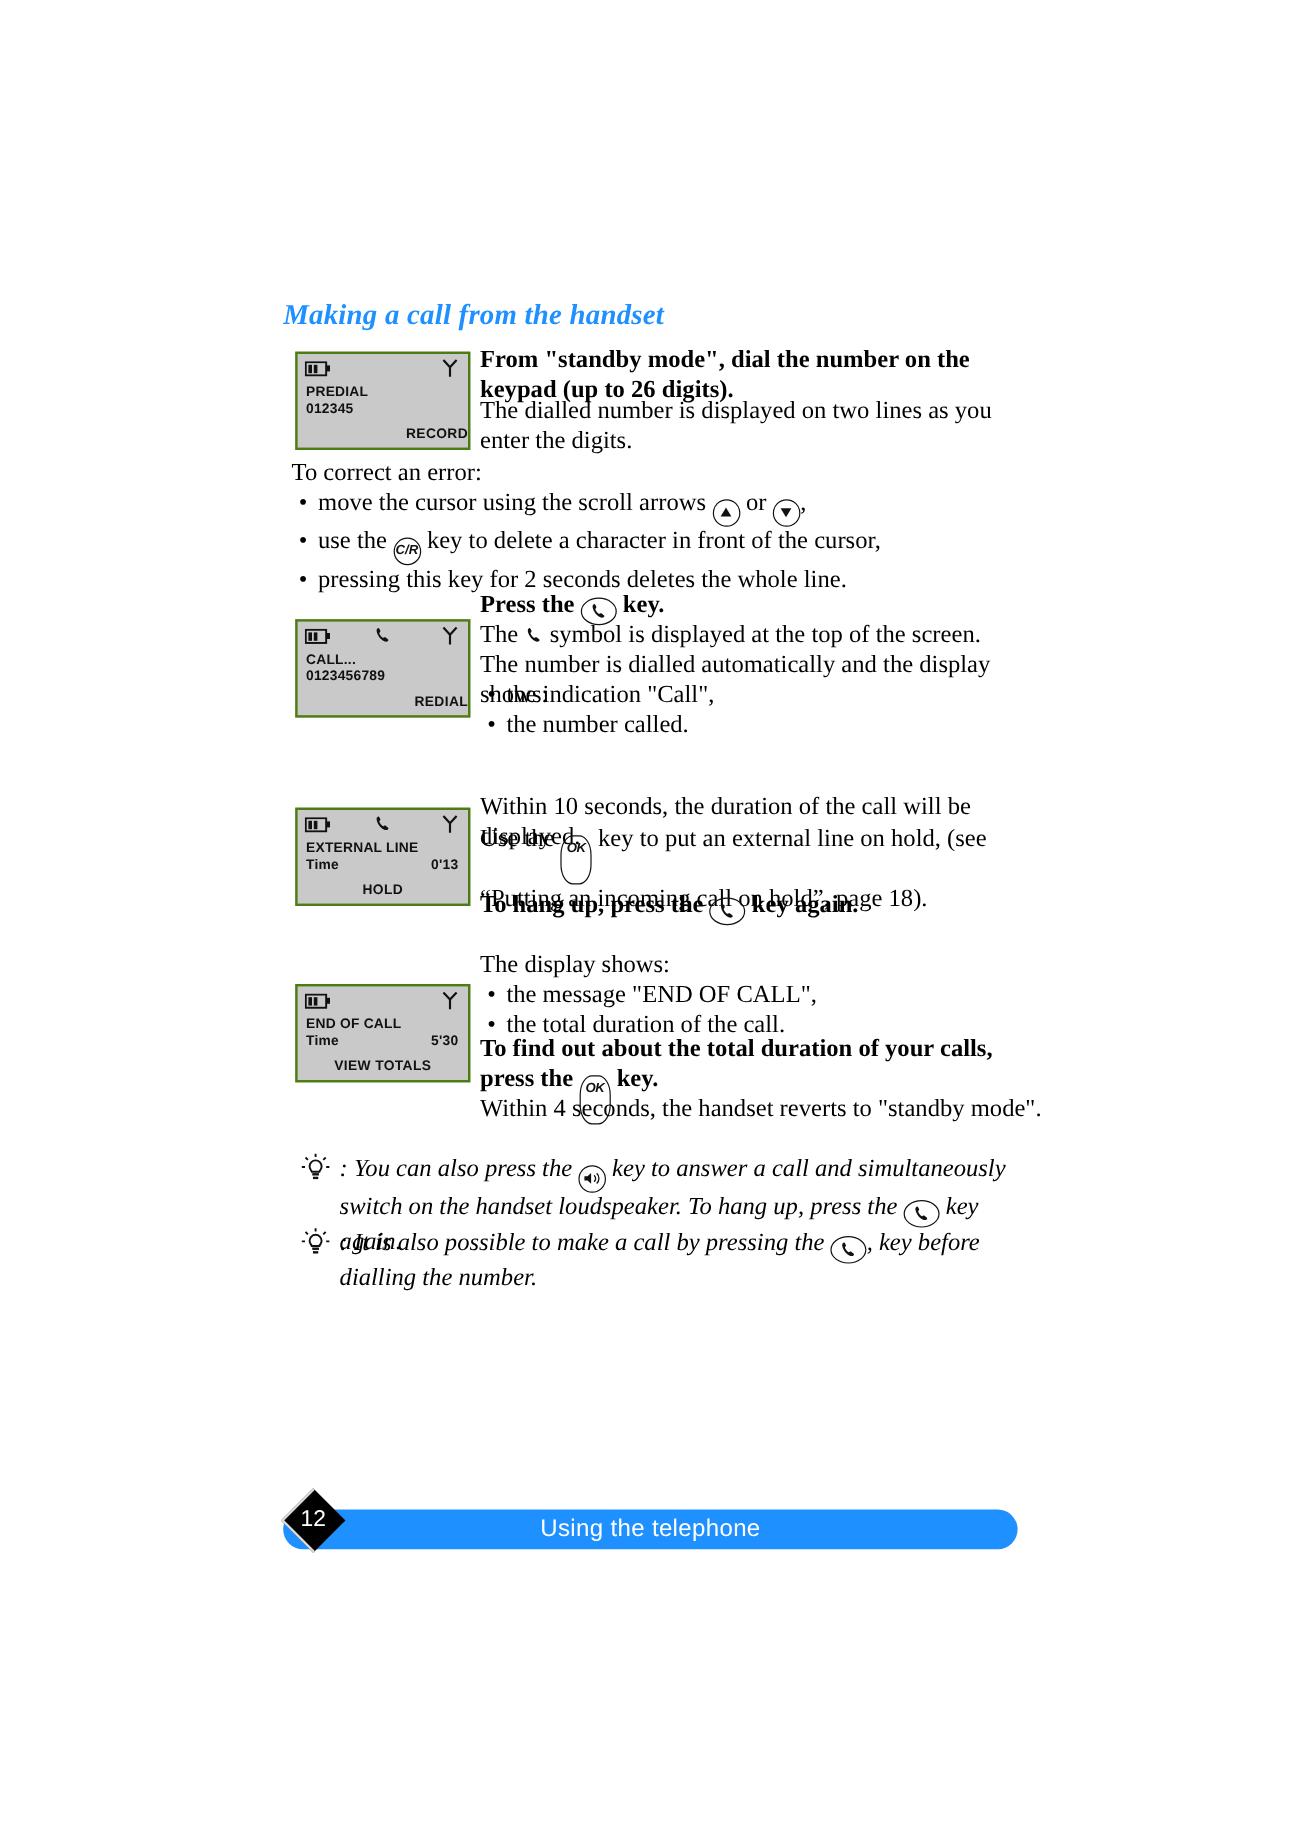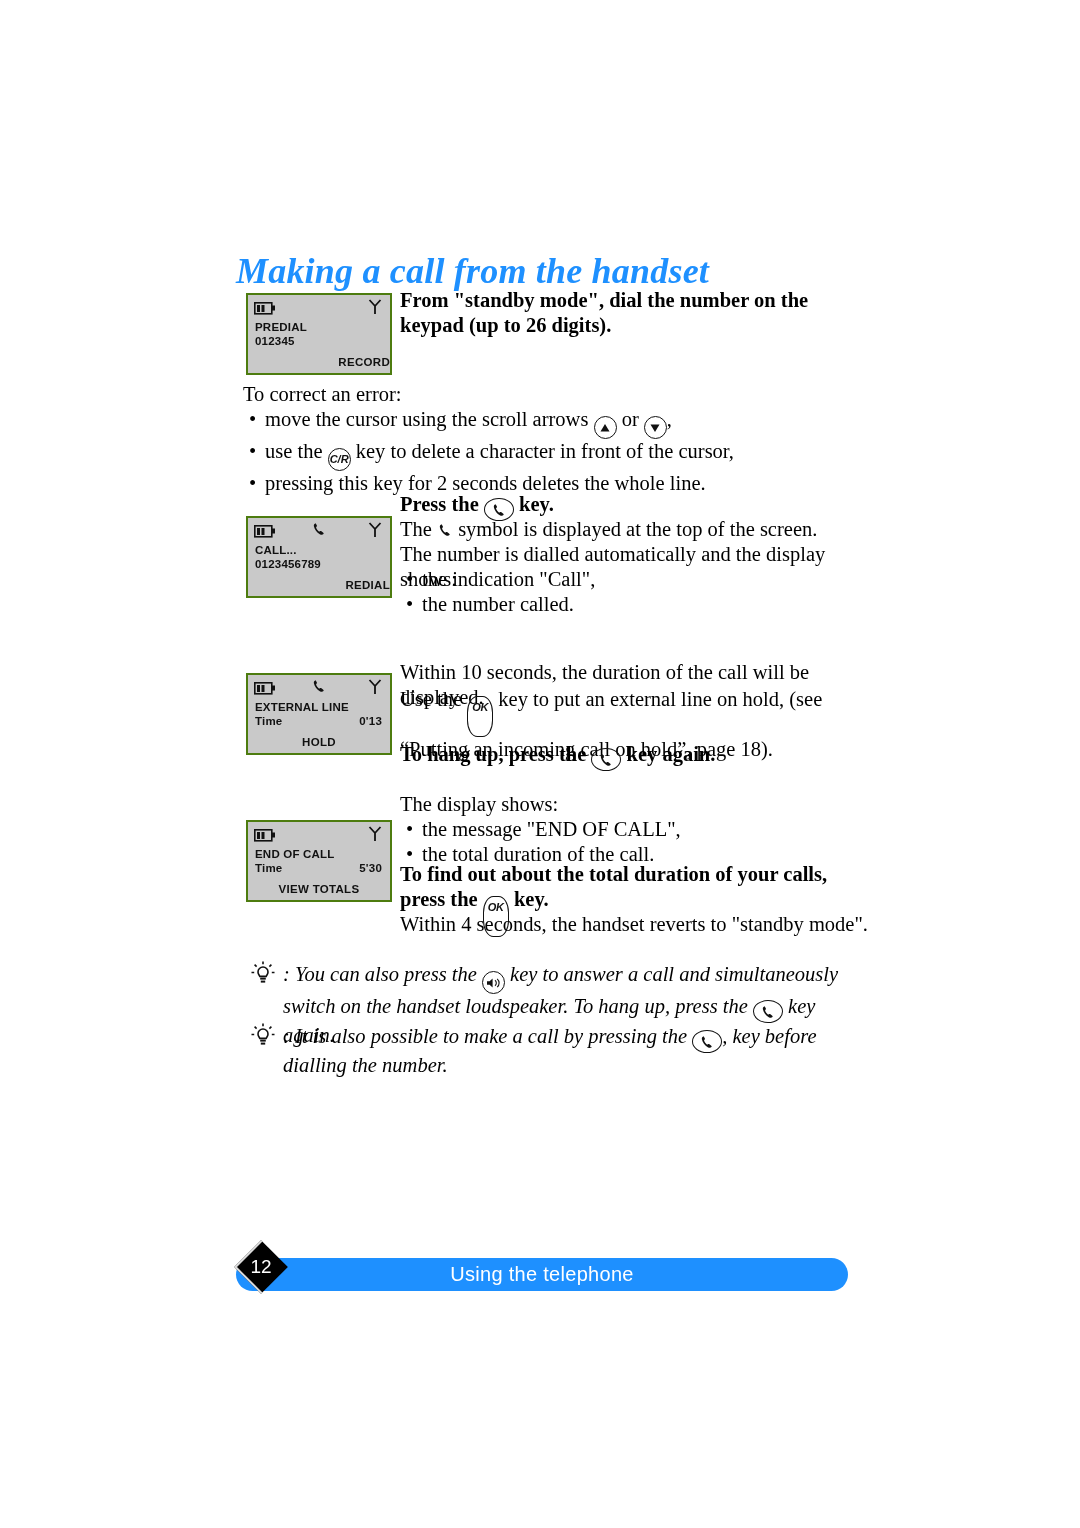--- a/index.html
+++ b/index.html
@@ -7,21 +7,21 @@
     width:1080px;height:1528px;background:#ffffff;
     font-family:"Liberation Serif", serif;
     color:#000;position:relative;overflow:hidden;
   }
   .page{position:absolute;left:0;top:0;width:1080px;height:1528px;}
 
   
   .heading{
     position:absolute;left:236px;top:250px;width:660px;
     font-family:"Liberation Serif", serif;
-    font-style:italic;font-weight:bold;font-size:36px;
+    font-style:italic;font-weight:bold;font-size:24px;
     color:#1e90ff;letter-spacing:.2px;
   }
   .lcd{
     position:absolute;
     width:146px;height:82px;
     background:#c9c9c9;
     border:2px solid #4d7c0f;
     box-sizing:border-box;
     font-family:"Liberation Sans", sans-serif;
     color:#111;
@@ -115,20 +115,21 @@
             <path d="M7 15 L7 7 M7 7 L1.5 1 M7 7 L12.5 1" stroke="#111" stroke-width="1.8" fill="none"></path>
           </svg>
       </span>
     </div>
     <div class="l1">PREDIAL</div>
     <div class="l2">012345</div>
     <div class="soft rightish">RECORD</div>
   </div>
 
   <div class="txt b" style="left:400px;top:288px;width:460px;">From "standby mode", dial the number on the keypad (up to 26 digits).</div>
+  <div class="txt" style="left:400px;top:330px;width:460px;">The dialled number is displayed on two lines as you enter the digits.</div>
 
   <div class="txt" style="left:243px;top:382px;width:600px;">To correct an error:</div>
 
   <div class="bullets" style="left:243px;top:407px;width:630px;">
     <div class="bul">
       <span>move the cursor using the scroll arrows</span>
       <span class="key circle">
         <svg width="12" height="12" viewBox="0 0 12 12">
             <polygon points="6,2 10.5,9.5 1.5,9.5" fill="#111"></polygon>
           </svg>

